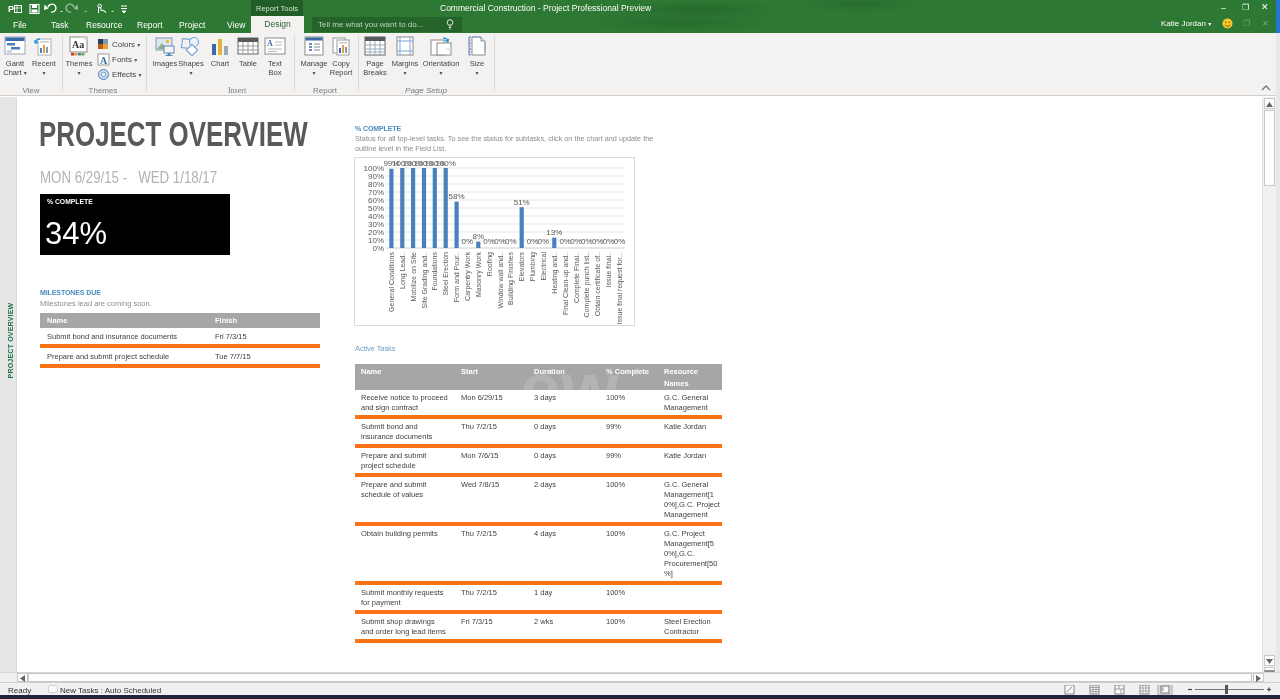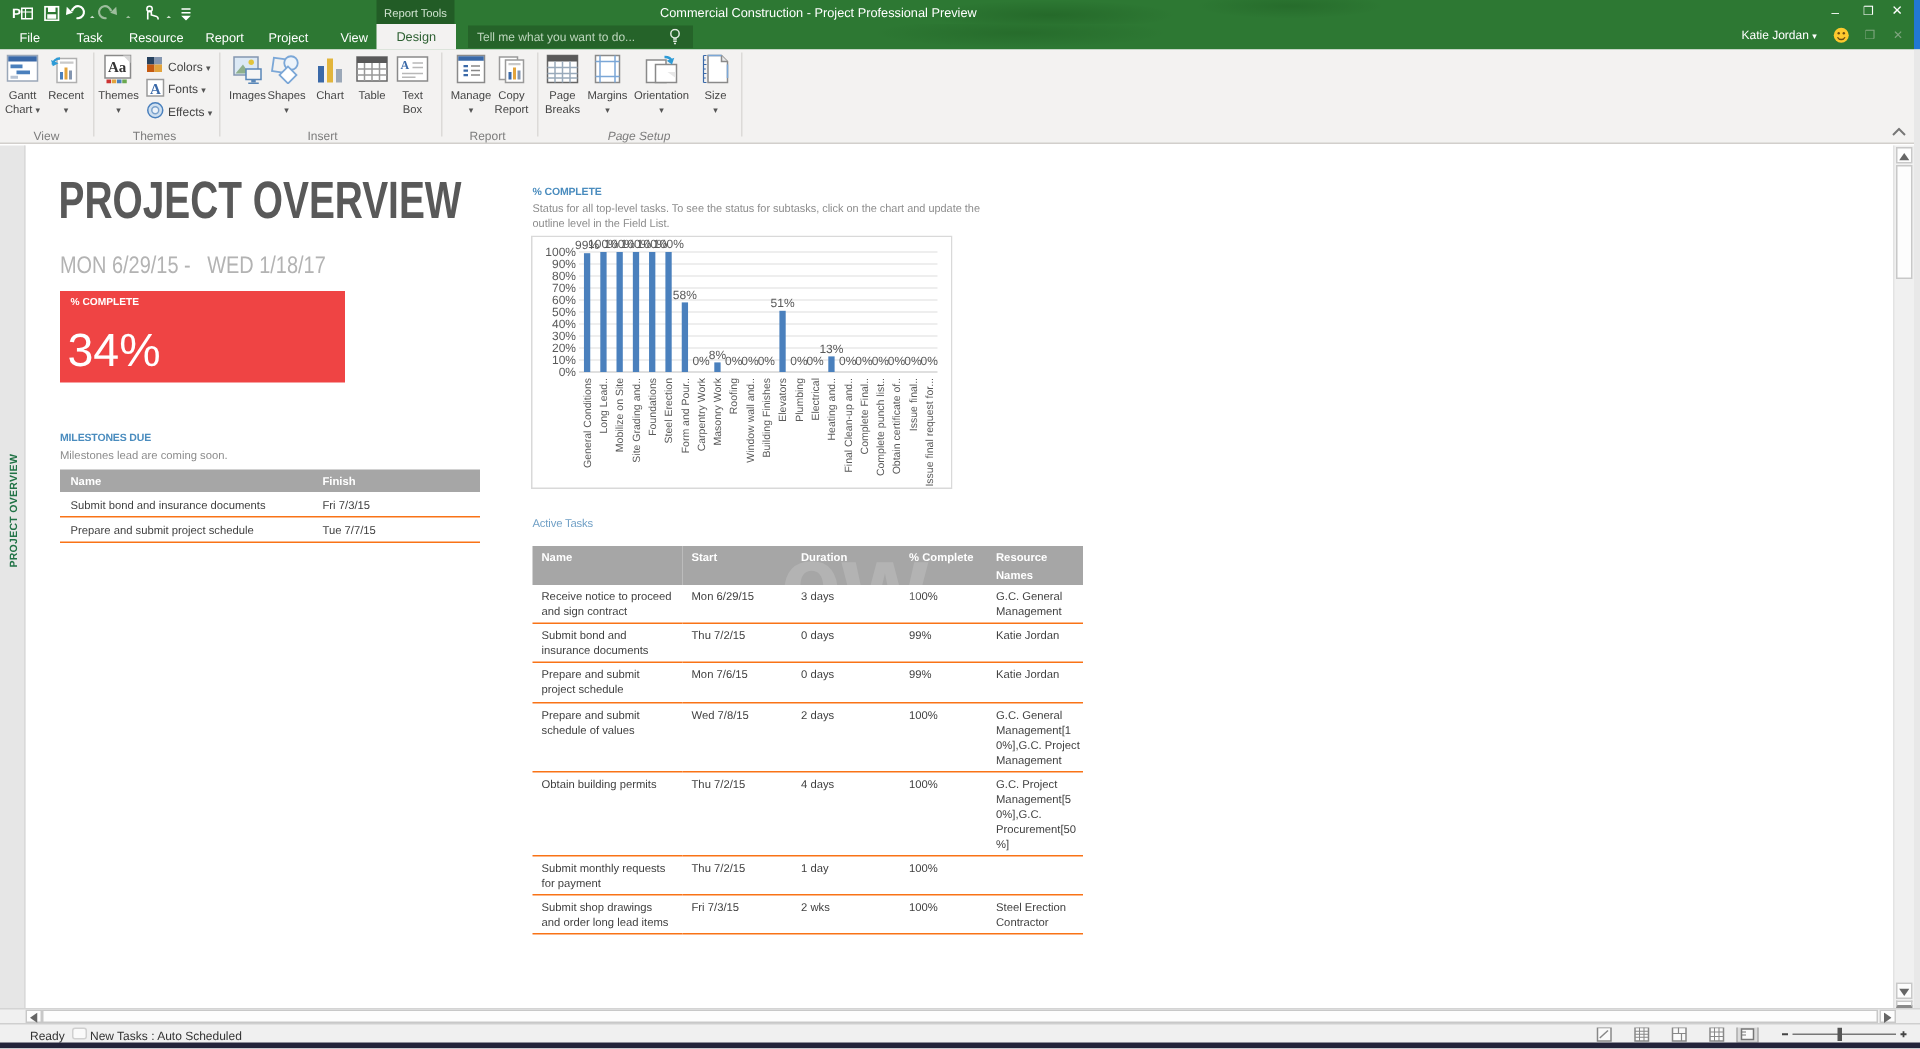--- a/index.html
+++ b/index.html
@@ -22,30 +22,30 @@
 .rdiv { position:absolute; top:2px; width:1px; height:56px; background:#dcdad8; }
 .ricon { position:absolute; top:3px; }
 .caret { font-size:6px; color:#555; }
 
 #doc { left:0; top:97px; width:1280px; height:575px; background:#fff; }
 #leftstrip { left:0; top:97px; width:17px; height:575px; background:#e6e6e6; border-right:1px solid #d9d9d9; }
 #sidetext { left:-28px; top:337px; width:76px; transform:rotate(-90deg); transform-origin:center; color:#217346; font-size:7px; font-weight:bold; letter-spacing:0.2px; text-align:center; white-space:nowrap; }
 
 #h1 { left:39px; top:114px; font-size:35px; font-weight:bold; color:#595959; transform:scaleX(0.74); transform-origin:left top; white-space:nowrap; }
 #dates { left:40px; top:169px; font-size:16px; color:#b3b3b3; transform:scaleX(0.83); transform-origin:left top; white-space:nowrap; }
-#obox { left:40px; top:194px; width:190px; height:61px; background:#ef4444; color:#fff; }
+#obox { left:40px; top:194px; width:190px; height:61px; background:#000000; color:#fff; }
 #obox .t1 { position:absolute; left:7px; top:4px; font-size:6.8px; font-weight:bold; letter-spacing:0px; }
 #obox .t2 { position:absolute; left:5px; top:22px; font-size:31px; }
 .bluehead { color:#4a8cbe; font-weight:bold; font-size:7px; letter-spacing:-0.1px; }
 #mhead { left:40px; top:289px; }
 #msub { left:40px; top:299px; font-size:7.5px; color:#8c8c8c; }
 table { border-collapse:collapse; table-layout:fixed; }
 .gtable { font-size:7.5px; color:#3f3f3f; }
 .gtable th { background:#a6a6a6; color:#fff; font-weight:bold; text-align:left; vertical-align:top; }
-.gtable td { background:#fff; vertical-align:top; border-bottom:1px solid #f97316; }
+.gtable td { background:#fff; vertical-align:top; border-bottom:4px solid #f97316; }
 .lh95 td { line-height:9.4px !important; }
 #mtable { left:40px; top:313px; }
 #mtable th { padding:3px 0 2px 7px; font-size:7.5px; }
 #mtable td { padding:4px 0 3px 7px; }
 
 #chead { left:355px; top:125px; }
 #cdesc { left:355px; top:134px; font-size:7.5px; color:#8c8c8c; line-height:9.5px; transform:scaleX(0.97); transform-origin:left top; white-space:nowrap; }
 #chartbox { left:354px; top:157px; }
 #athead { left:355px; top:344px; font-size:7.5px; color:#6f9fc5; }
 
@@ -231,21 +231,21 @@
         </svg></div>
       <div style="position:absolute;left:112px;top:22px;font-size:8px;color:#444;">Fonts <span class="caret">▾</span></div>
       <div style="position:absolute;left:97px;top:34px;"><svg width="13" height="13" viewBox="0 0 13 13">
           <circle cx="6.5" cy="6.5" r="5" fill="#cfe0f0" stroke="#4a80bd"></circle>
           <circle cx="6.5" cy="6.5" r="2.3" fill="#eef4fa" stroke="#7ba2cc"></circle>
         </svg></div>
       <div style="position:absolute;left:112px;top:37px;font-size:8px;color:#444;">Effects <span class="caret">▾</span></div>
     </div>
   <div class="glabel" style="left:14px;width:34px;">View</div>
   <div class="glabel" style="left:86px;width:34px;">Themes</div>
-  <div class="glabel" style="left:198px;width:34px;">Insert</div>
+  <div class="glabel" style="left:220px;width:34px;font-family:Liberation Serif, serif;">Insert</div>
   <div class="glabel" style="left:308px;width:34px;">Report</div>
   <div class="glabel" style="left:400px;width:52px;font-style:italic;">Page Setup</div>
   <div class="rdiv" style="left:62px;"></div>
   <div class="rdiv" style="left:146px;"></div>
   <div class="rdiv" style="left:294px;"></div>
   <div class="rdiv" style="left:358px;"></div>
   <div class="rdiv" style="left:494px;"></div>
   <svg style="position:absolute;left:1261px;top:52px;" width="10" height="6" viewBox="0 0 10 6">
       <path d="M1 5 L5 1 L9 5" stroke="#777" stroke-width="1.3" fill="none"></path>
     </svg>
@@ -455,21 +455,21 @@
       </svg>
     </div>
   <div class="sbtn" style="left:28px;top:0px;width:1224px;height:9px;"></div>
   <div class="sbtn" style="left:1253px;top:0px;width:11px;height:9px;">
       <svg width="5" height="7" viewBox="0 0 5 7" style="display:block;margin:1px auto 0;">
         <path d="M5 3.5 L0 0 V7 Z" fill="#666"></path>
       </svg>
     </div>
 </div>
 <div class="ab" id="statusbar">
-  <span style="position:absolute;left:20px;top:3px;">Ready</span>
+  <span style="position:absolute;left:8px;top:3px;">Ready</span>
     <span style="position:absolute;left:48px;top:2px;width:10px;height:8px;background:#fafafa;border:1px solid #d0d0d0;border-radius:2px;"></span>
   <span style="position:absolute;left:60px;top:3px;">New Tasks : Auto Scheduled</span>
     <svg style="position:absolute;left:1064px;top:2px;" width="210" height="10" viewBox="0 0 210 10">
       <rect x="1" y="0" width="9" height="9" fill="#fafafa" stroke="#888"></rect>
       <path d="M2.5 7 L8 2" stroke="#888" stroke-width="1"></path>
       <rect x="26" y="0" width="9" height="9" fill="#fafafa" stroke="#888"></rect>
       <path d="M26 2.5 H35 M26 4.5 H35 M26 6.5 H35 M29 0 V9 M32 0 V9" stroke="#888" stroke-width="0.7"></path>
       <rect x="51" y="0" width="9" height="9" fill="#fafafa" stroke="#888"></rect>
       <path d="M51 4 H60 M55 0 V4 M57 4 V9" stroke="#888" stroke-width="0.8"></path>
       <rect x="76" y="0" width="9" height="9" fill="#fafafa" stroke="#888"></rect>

